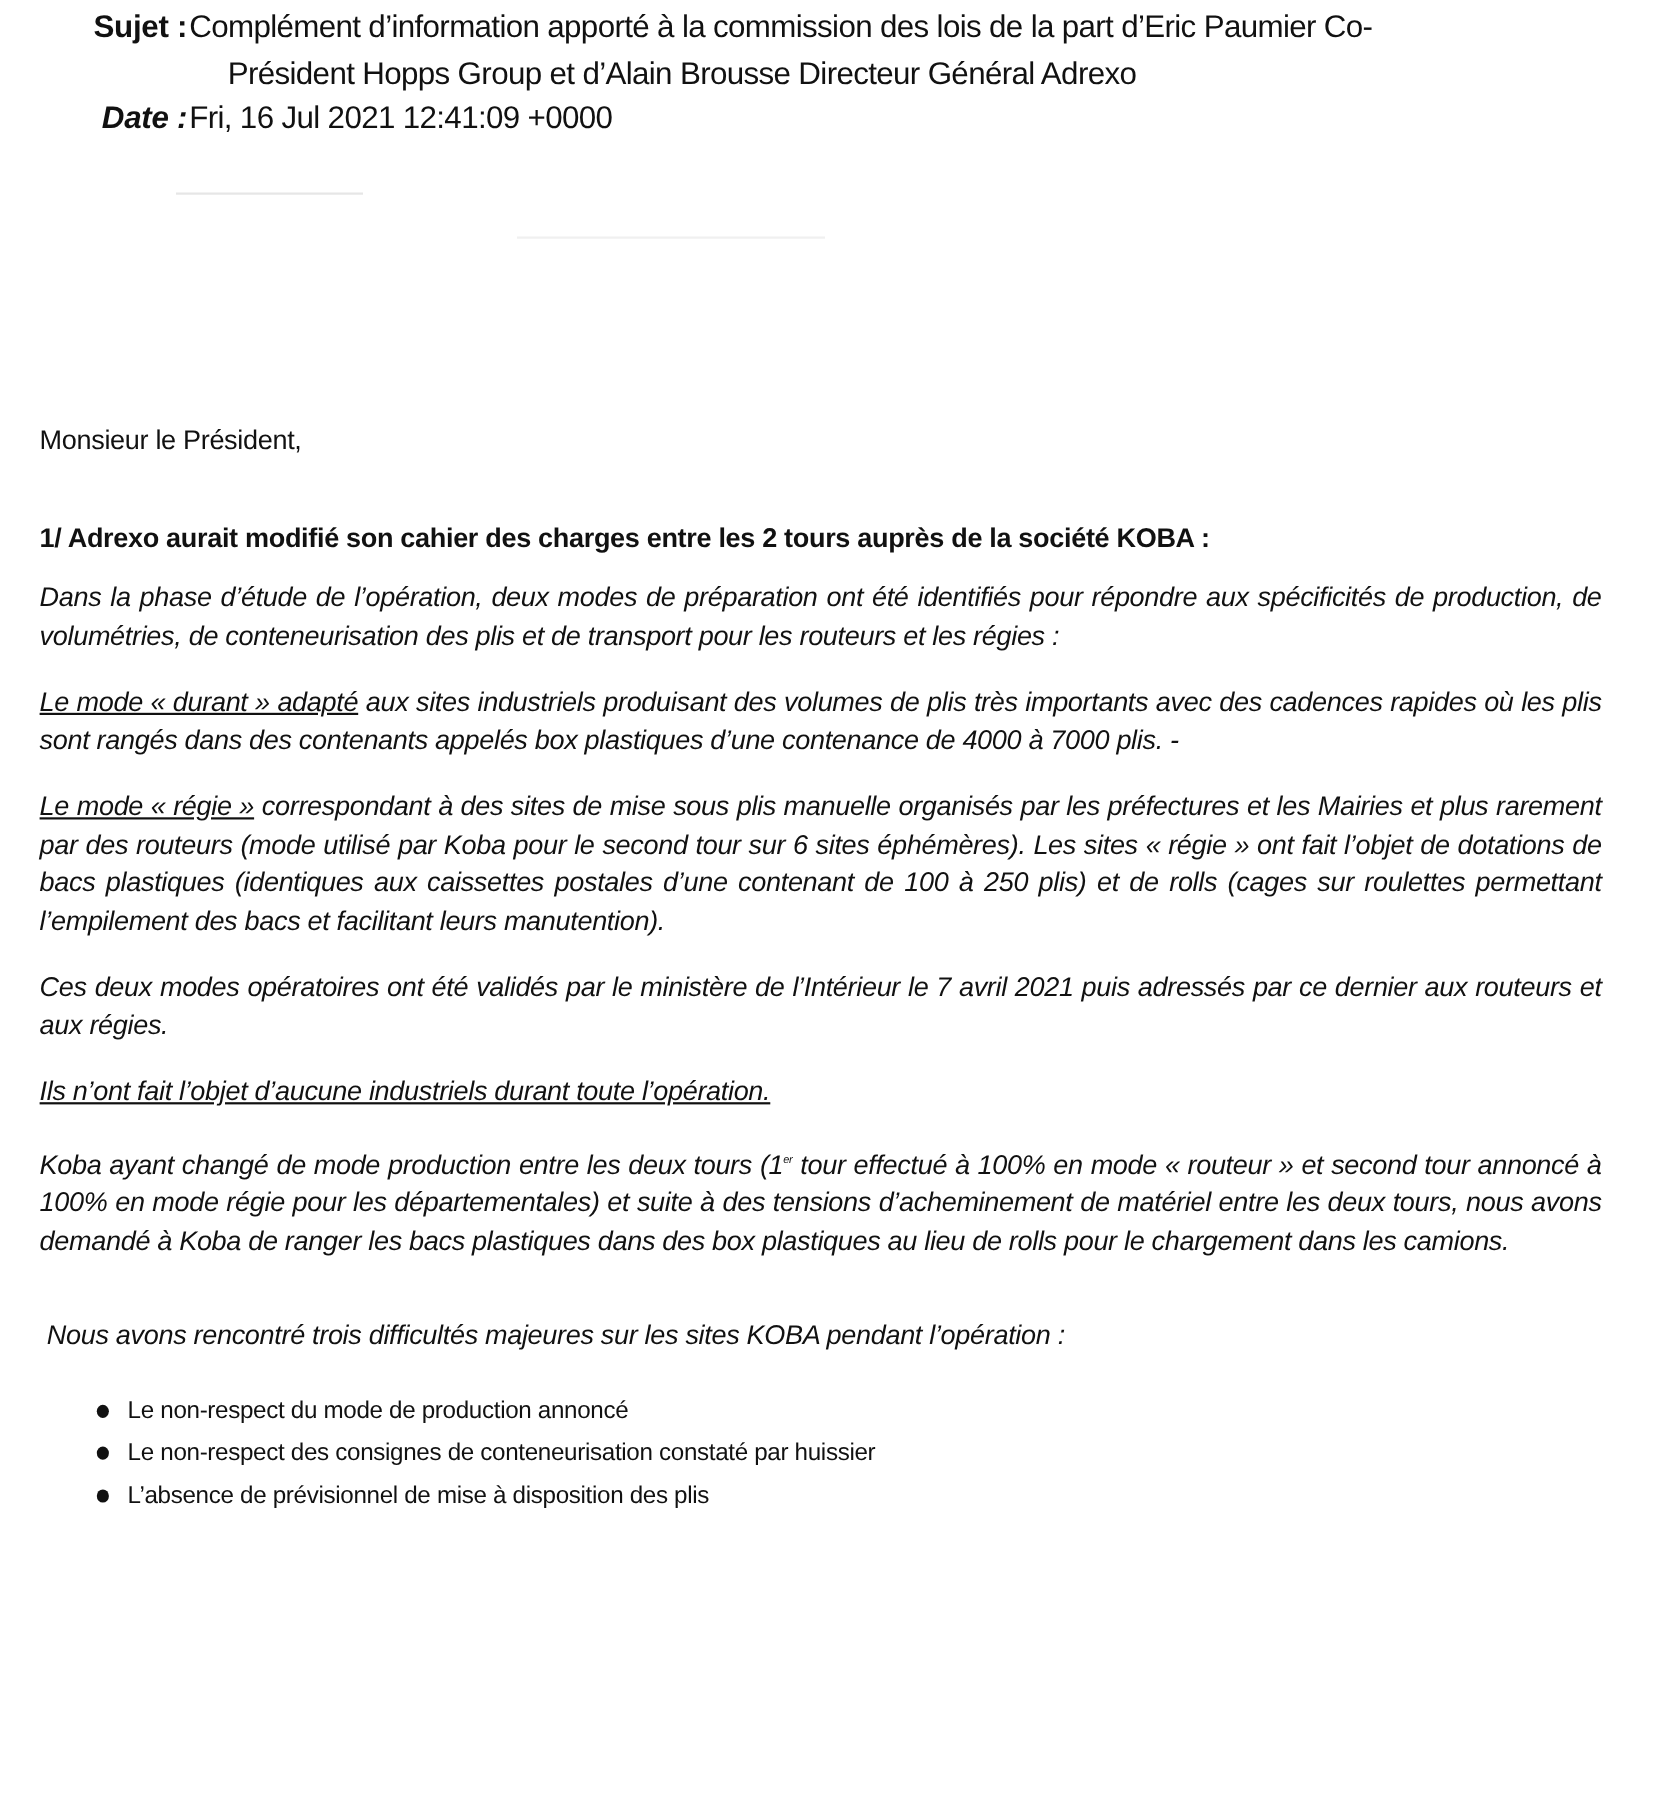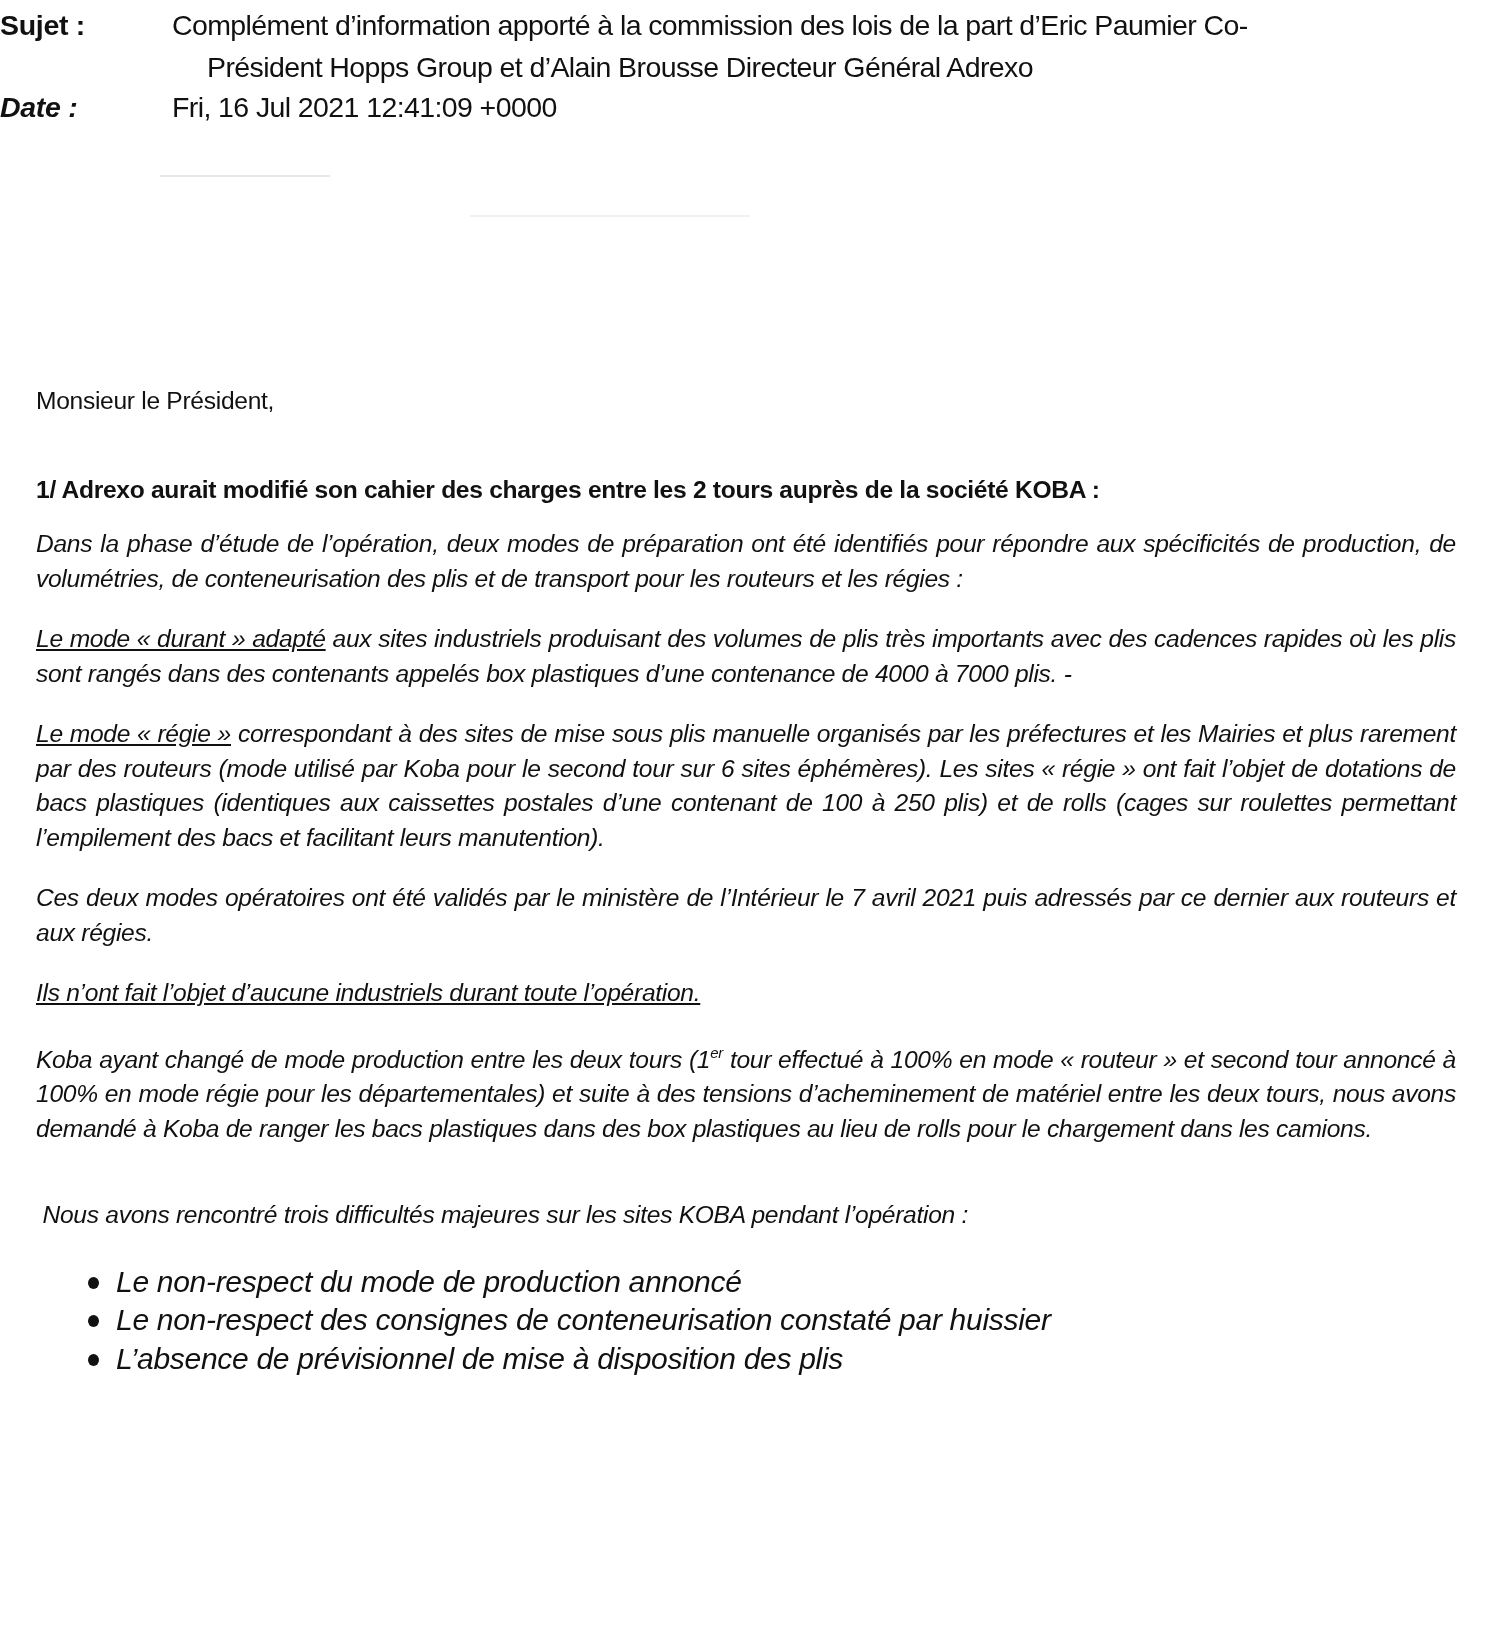--- a/index.html
+++ b/index.html
@@ -16,21 +16,21 @@
       left: 0;
       top: 4px;
       width: 1507px;
       font-size: 28.5px;
       line-height: 42px;
     }
     .hrow { position: relative; display: block; white-space: nowrap; }
     .hlabel {
       position: absolute;
       font-weight: bold;
-      text-align: left;
+      text-align: right;
       width: 170px;
       left: 0;
       letter-spacing: -0.3px;
     }
     .hval { position: absolute; left: 172px; letter-spacing: -0.6px; }
     .faint-line {
       position: absolute;
       height: 2px;
       background: #e6e6e6;
     }
@@ -39,31 +39,30 @@
       left: 36px;
       top: 384px;
       width: 1420px;
       font-size: 24.6px;
       line-height: 34.5px;
     }
     .p { margin: 0; text-align: justify; letter-spacing: -0.3px; }
     .it { font-style: italic; }
     .u { text-decoration: underline; }
     .b { font-weight: bold; }
-    .sup { font-size: 15px; vertical-align: 10px; line-height: 0; }
+    .sup { font-size: 10px; vertical-align: 10px; line-height: 0; }
     ul.bullets {
       margin: 0;
       padding: 0;
       list-style: none;
     }
     ul.bullets li {
       position: relative;
       padding-left: 80px;
-      font-style: italic;
-      font-size: 30px;
+      font-size: 22px;
       line-height: 38.5px;
       letter-spacing: -0.3px;
     }
     ul.bullets li .dot {
       position: absolute;
       left: 52px;
       top: 14px;
       width: 11px;
       height: 12px;
       border-radius: 50%;

